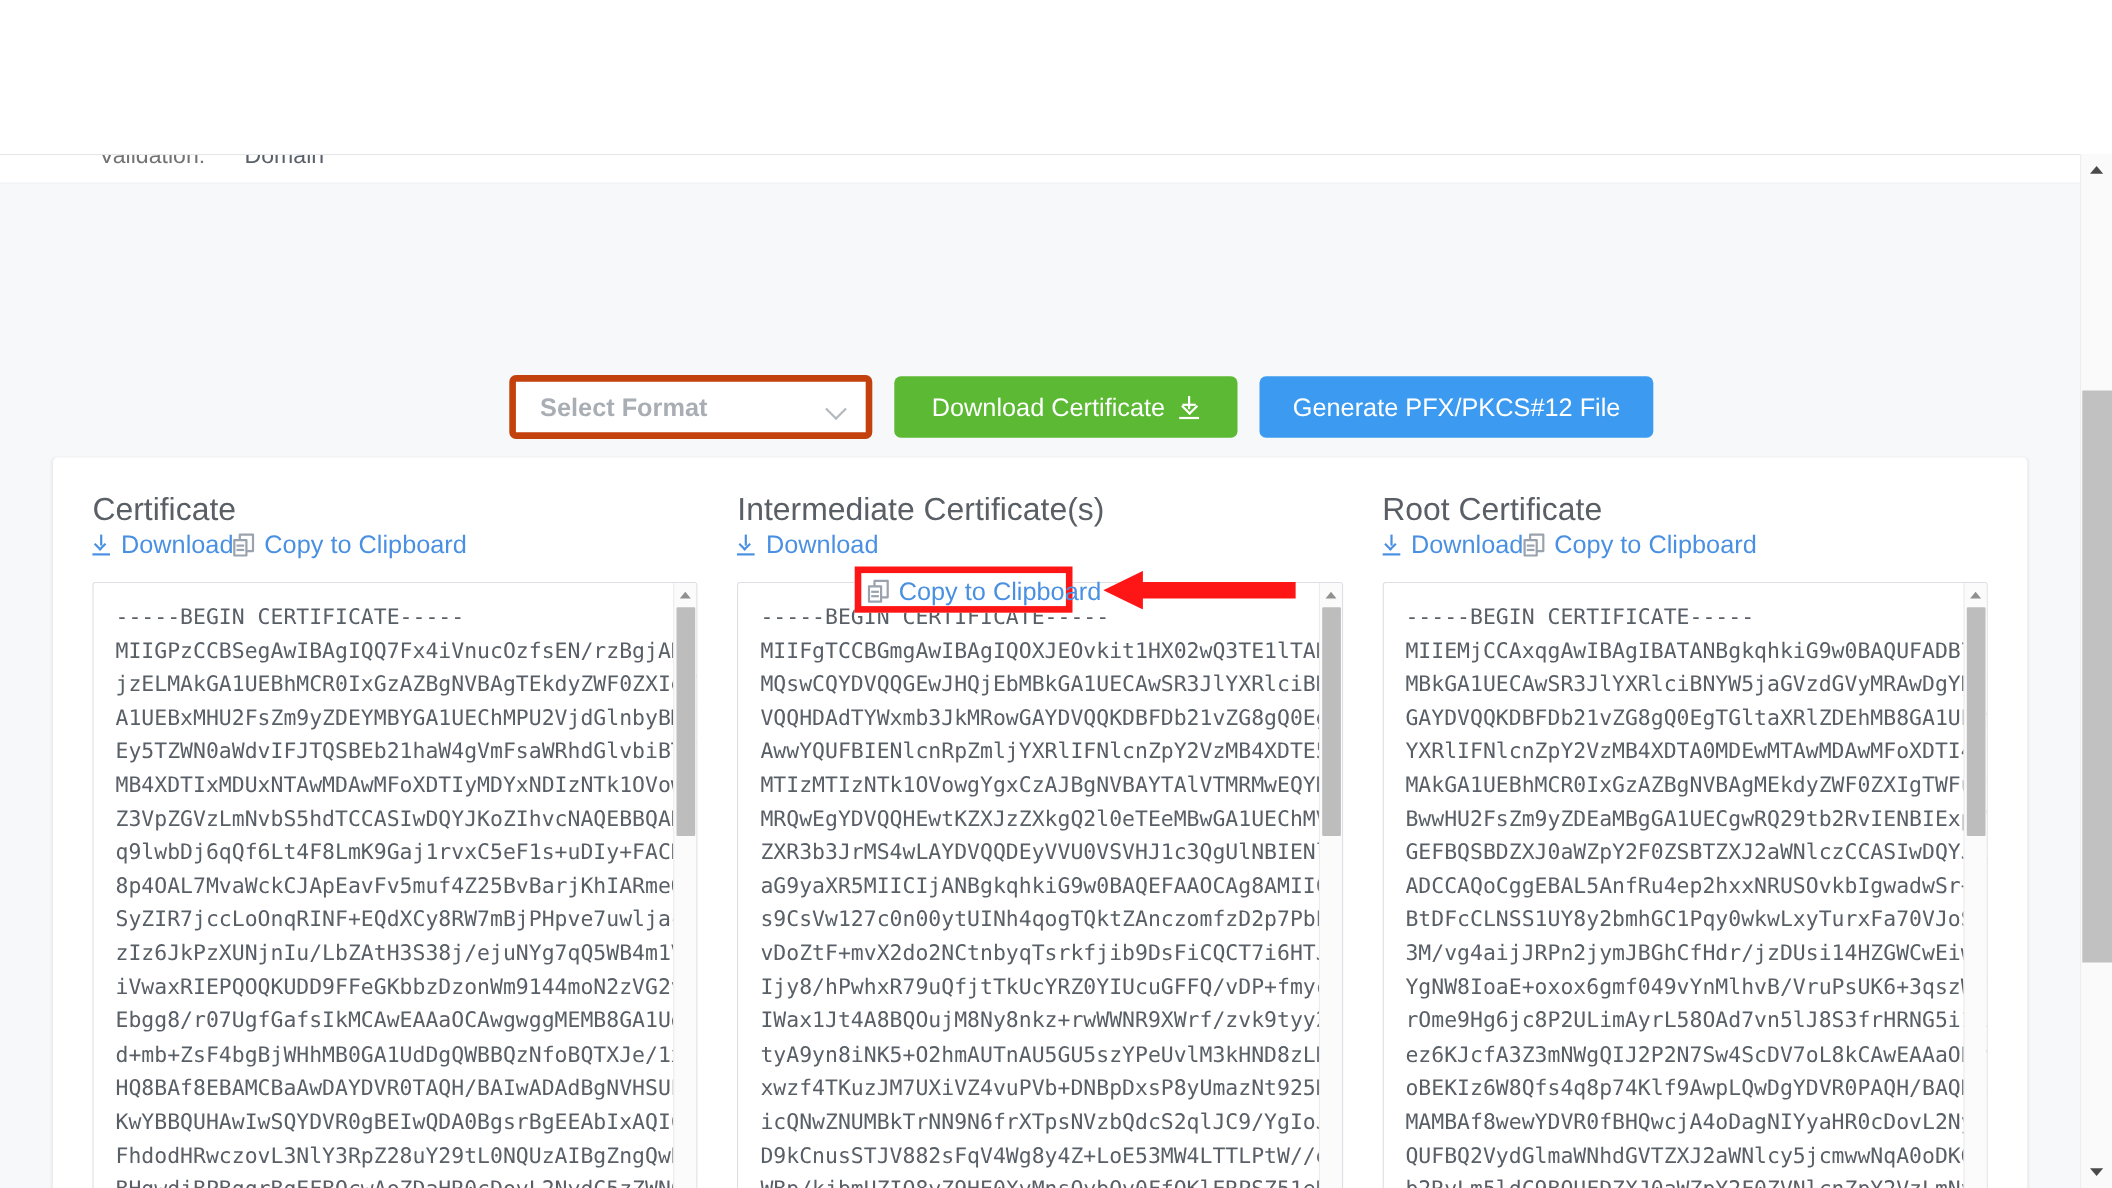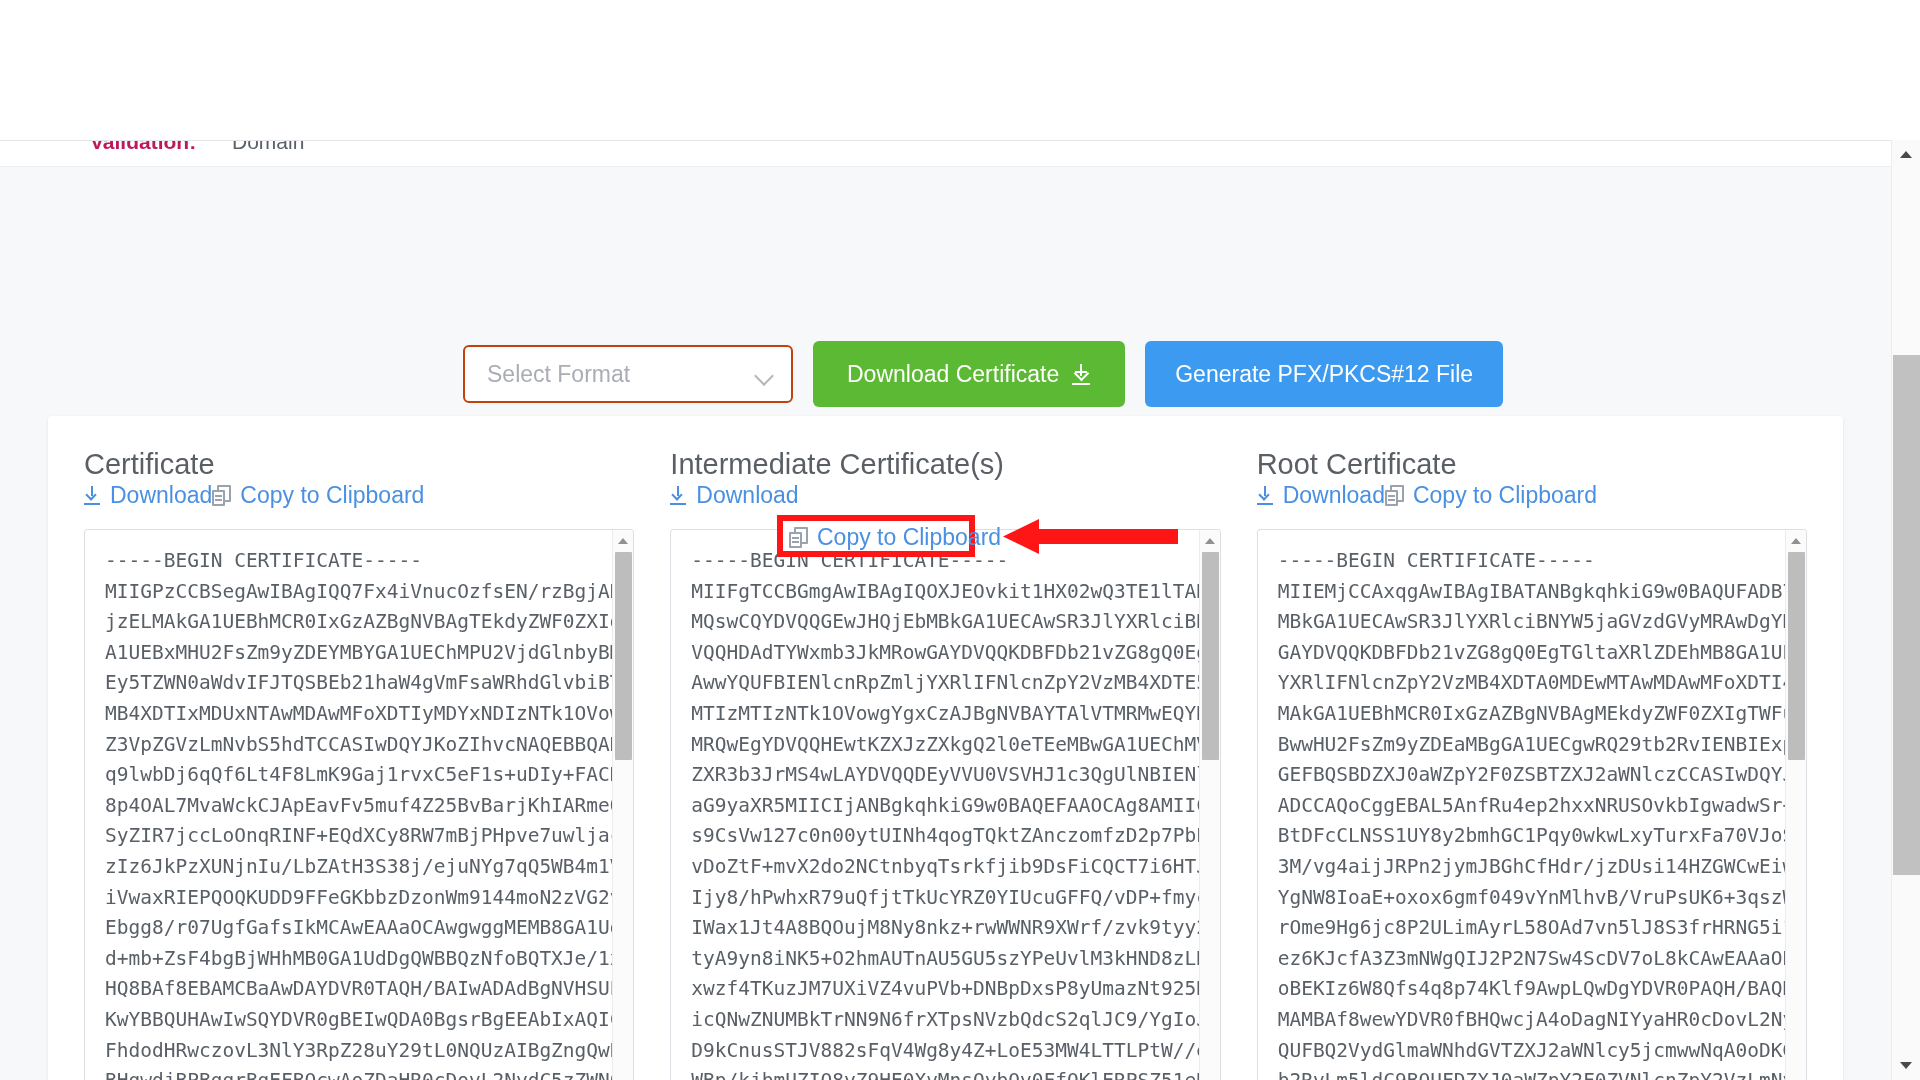--- a/index.html
+++ b/index.html
@@ -56,65 +56,66 @@
     top: -19px;
     width: 1891px;
     height: 46px;
   }
   .info-item {
     position: absolute;
     font-size: 21px;
     color: #4a4f55;
     white-space: nowrap;
   }
-  .info-item b { font-weight: 700; color: #be185d; }
+  .info-item b { font-weight: 400; color: #737373; }
   .info-item span { font-weight: 400; color: #5a6169; margin-left: 30px; }
   .info-left  { left: 90px;  top: 8px; }
   .info-right { left: 948px; top: 8px; }
   .action-inner {
     position: absolute;
     left: 463px;
     top: 200px;
     display: flex;
     align-items: center;
     gap: 20px;
   }
 
   .select-format {
     width: 330px;
     height: 58px;
     background: #ffffff;
-    border: 2px solid #c2410c;
+    border: 6px solid #c2410c;
     border-radius: 6px;
     display: flex;
     align-items: center;
     justify-content: space-between;
     padding: 0 18px 0 22px;
     cursor: pointer;
+    font-weight: bold;
   }
   .select-format .ph {
     font-size: 23px;
     color: #a9aeb4;
   }
   .chev {
     width: 18px; height: 10px;
     position: relative;
   }
   .chev::before {
     content: "";
     position: absolute;
     left: 2px; top: 0px;
     width: 12px; height: 12px;
     border-right: 2px solid #b3b8be;
     border-bottom: 2px solid #b3b8be;
     transform: rotate(45deg);
   }
 
   .btn {
-    height: 66px;
+    height: 56px;
     border: none;
     border-radius: 6px;
     color: #ffffff;
     font-size: 23px;
     font-family: "Liberation Sans", sans-serif;
     display: flex;
     align-items: center;
     justify-content: center;
     gap: 12px;
     cursor: pointer;

